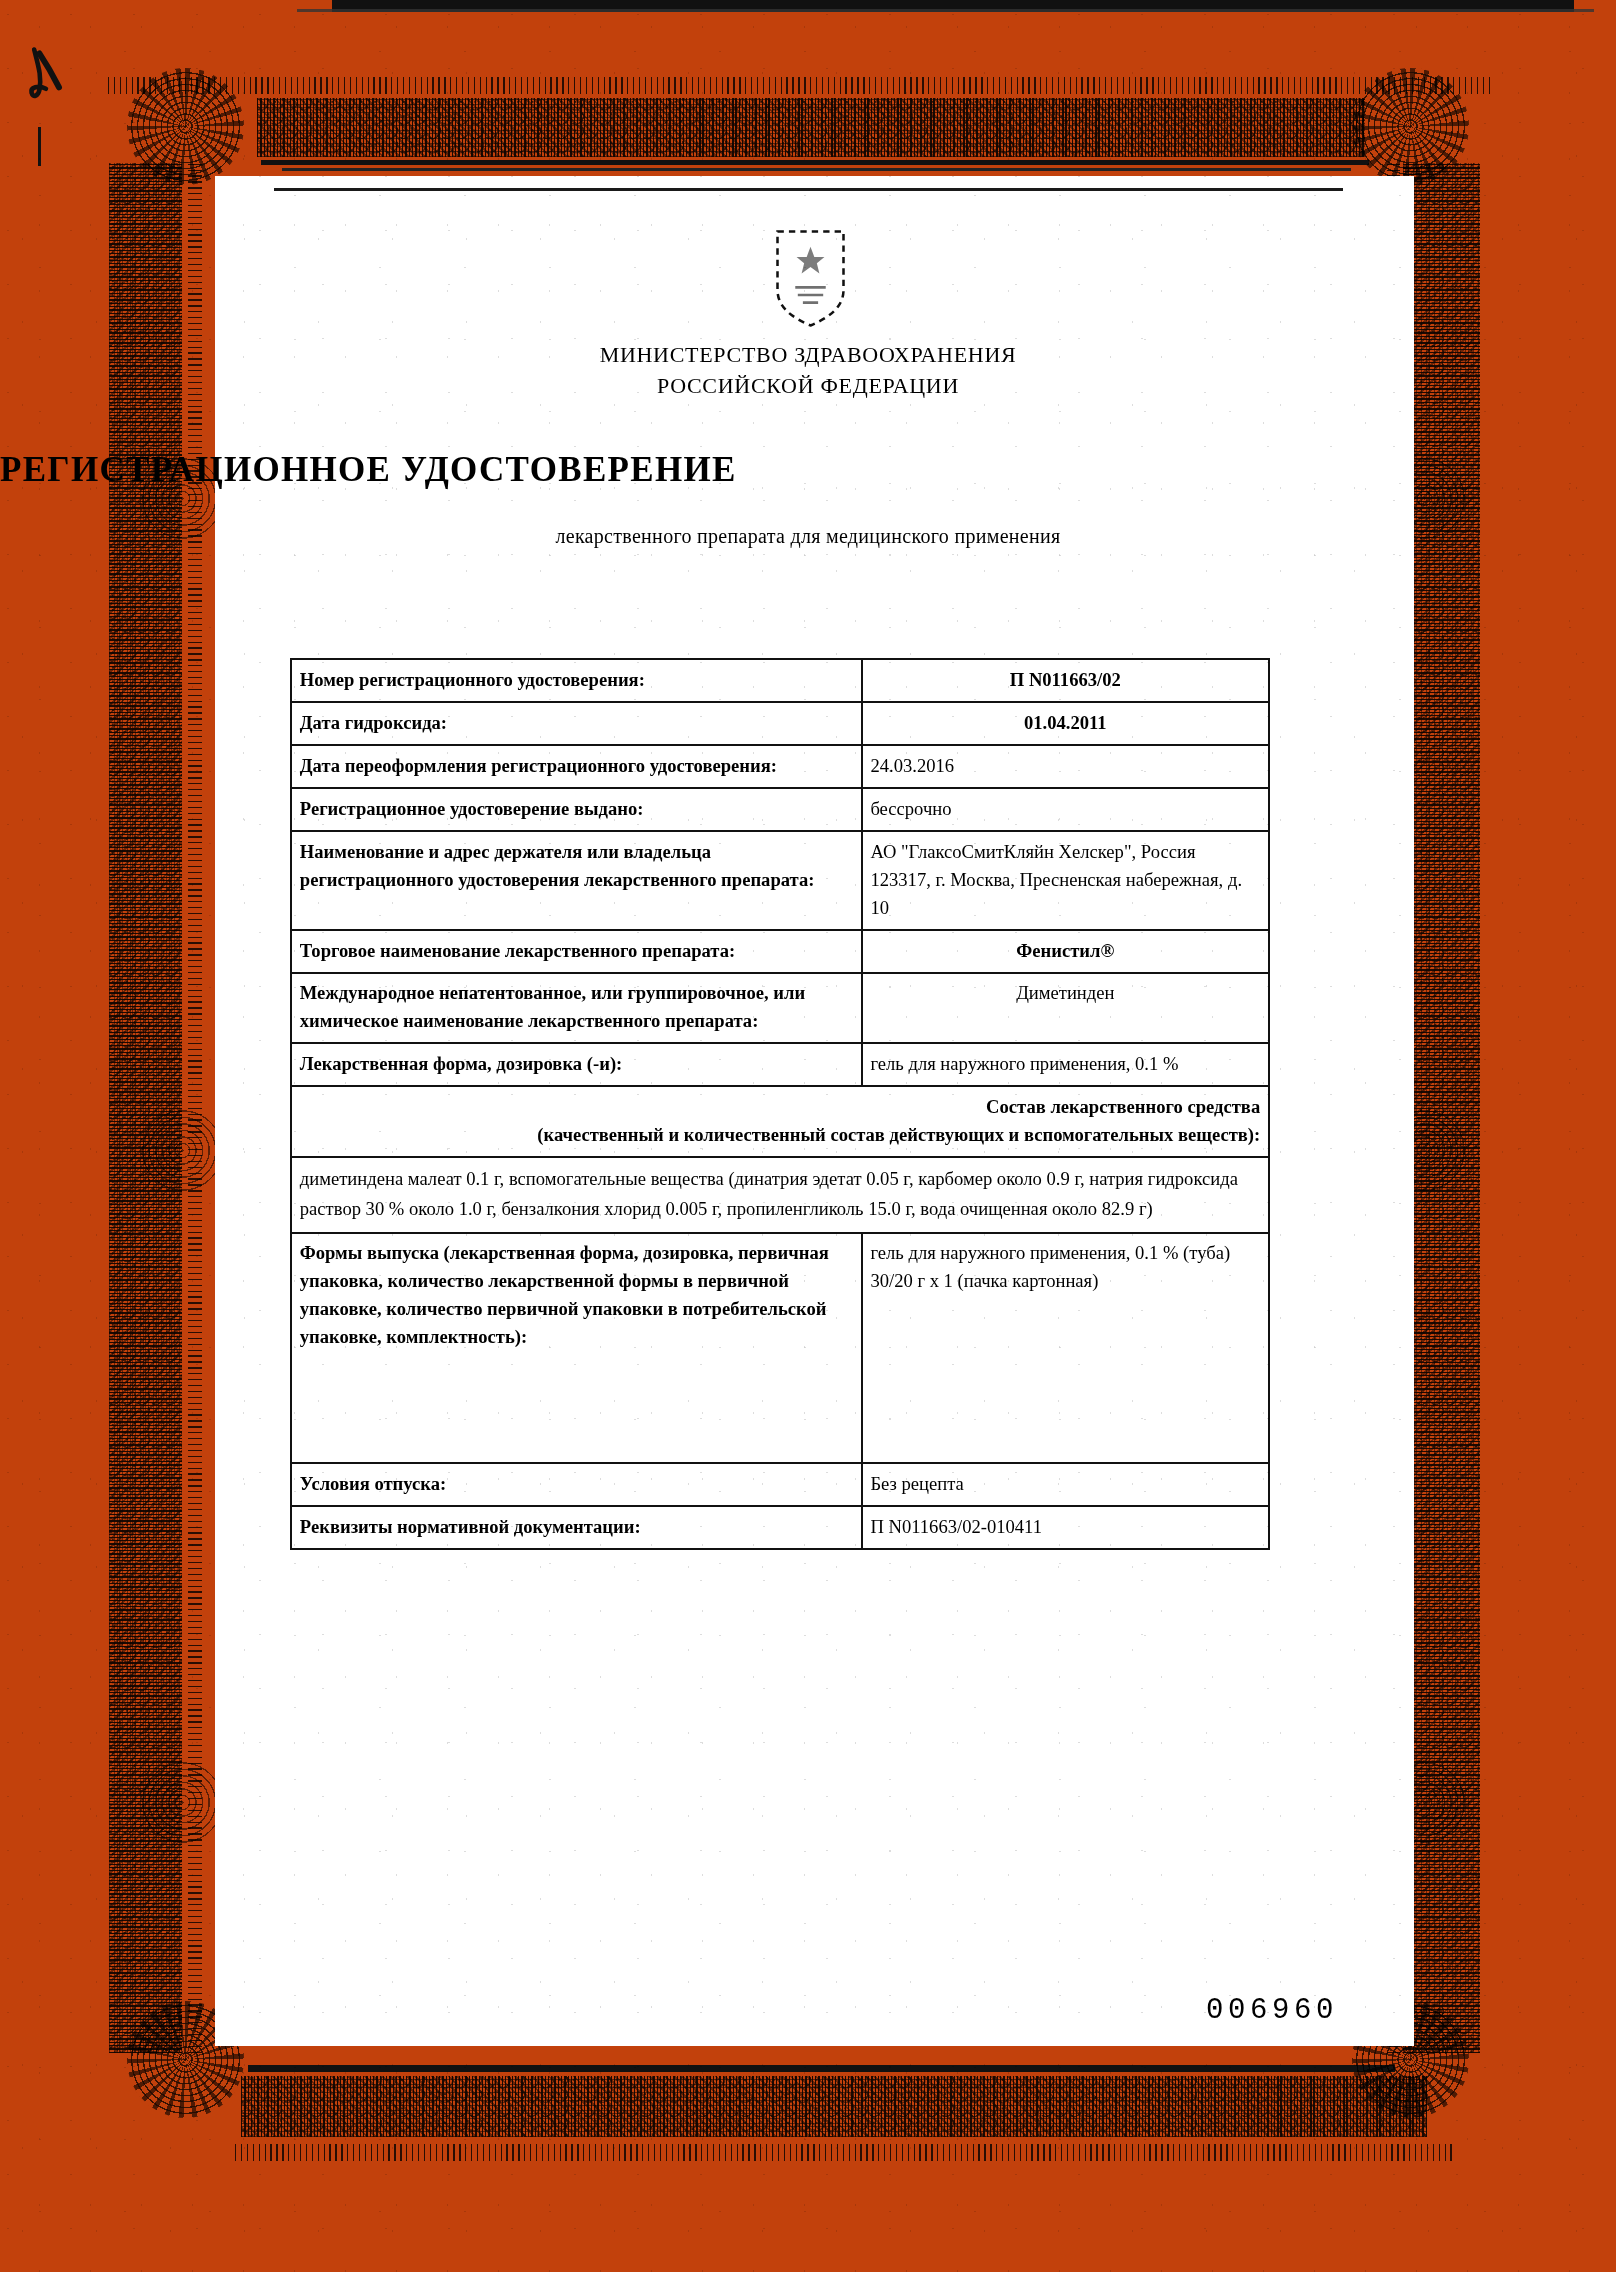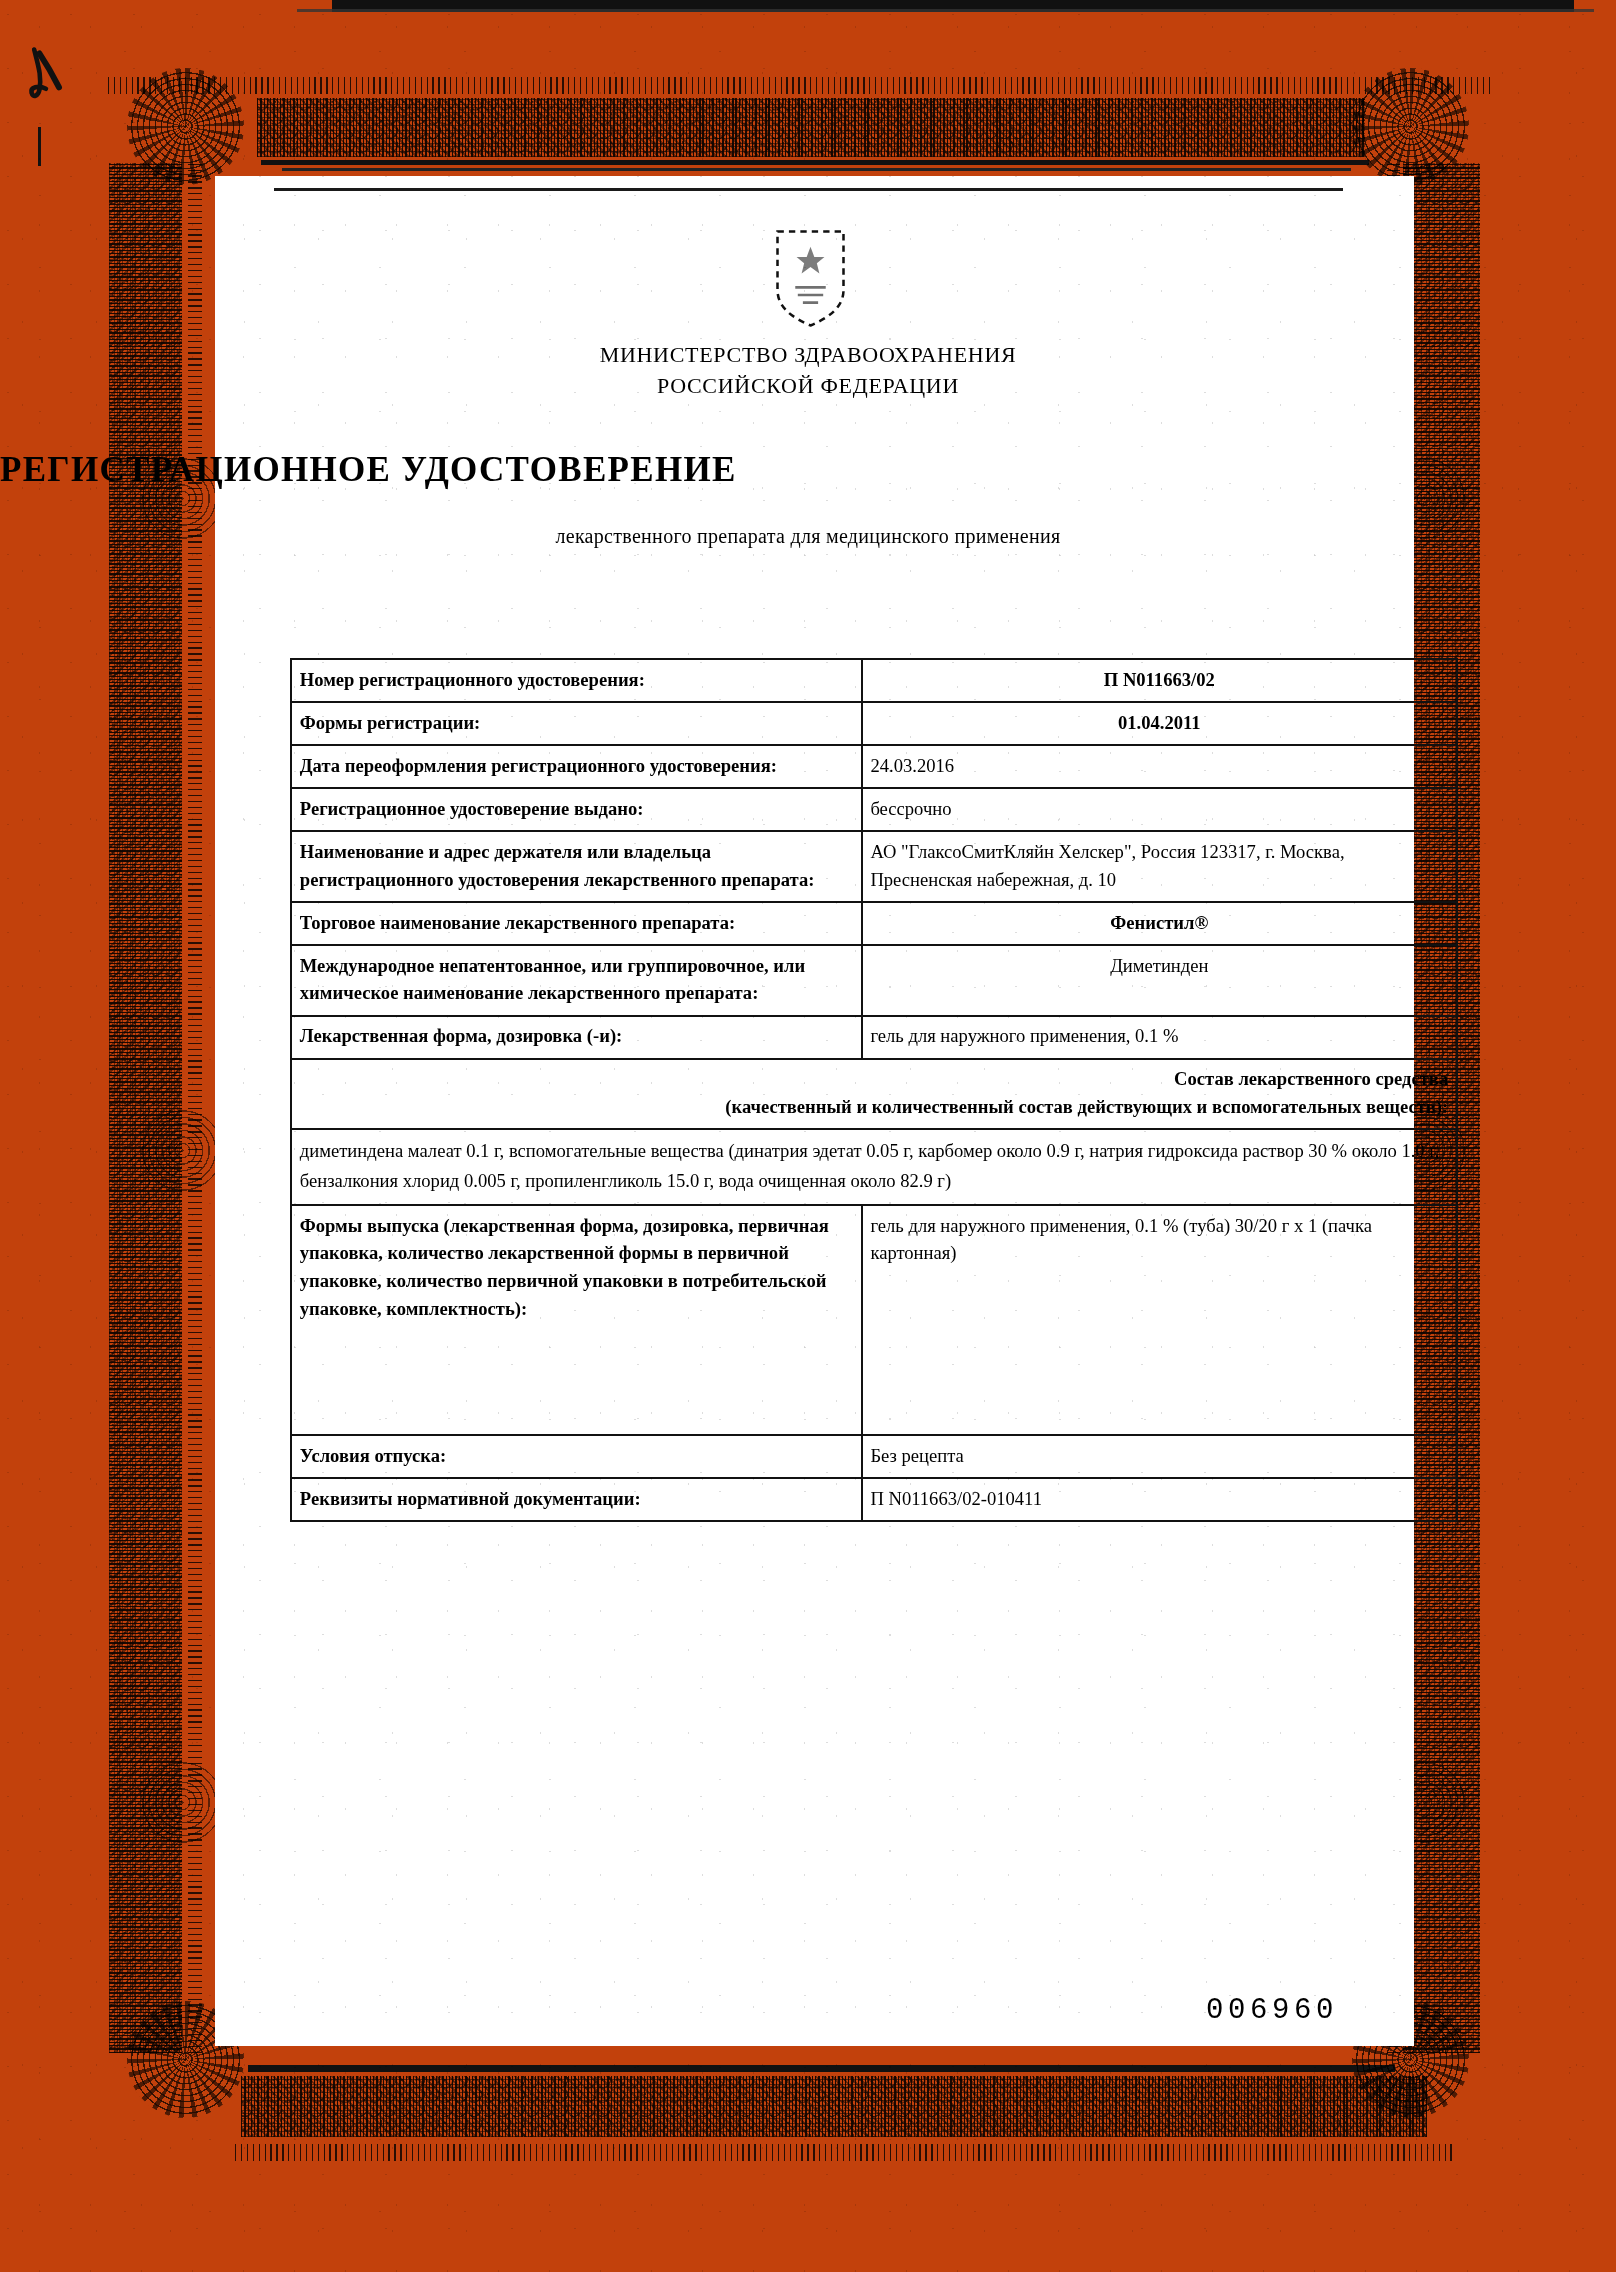--- a/index.html
+++ b/index.html
@@ -117,21 +117,21 @@
     position:absolute;left:0;right:0;top:450px;
     font-size:35px;font-weight:700;letter-spacing:1.3px;
   }
   .doc-subtitle{
     position:absolute;left:0;right:0;top:525px;text-align:center;
     font-size:20px;letter-spacing:0.3px;
   }
 
   
   table.reg{
-    position:absolute;left:290px;top:658px;width:1168px;
+    position:absolute;left:290px;top:658px;width:980px;
     border-collapse:collapse;table-layout:fixed;
     font-size:18.6px;line-height:1.5;
   }
   table.reg td{
     border:2px solid #111;
     padding:5.9px 7.8px 7.2px 7.8px;
     vertical-align:top;
   }
   td.k{width:553px;font-weight:700;}
   td.v{width:auto;font-weight:400;}
@@ -218,21 +218,21 @@
   <div class="doc-title">РЕГИСТРАЦИОННОЕ УДОСТОВЕРЕНИЕ</div>
   <div class="doc-subtitle">лекарственного препарата для медицинского применения</div>
 
   <table class="reg">
     <tbody>
       <tr>
         <td class="k">Номер регистрационного удостоверения:</td>
         <td class="v ctr">П N011663/02</td>
       </tr>
       <tr>
-        <td class="k">Формы регистрации:</td>
+        <td class="k">Дата гидроксида:</td>
         <td class="v ctr">01.04.2011</td>
       </tr>
       <tr>
         <td class="k">Дата переоформления регистрационного удостоверения:</td>
         <td class="v">24.03.2016</td>
       </tr>
       <tr>
         <td class="k">Регистрационное удостоверение выдано:</td>
         <td class="v">бессрочно</td>
       </tr>

